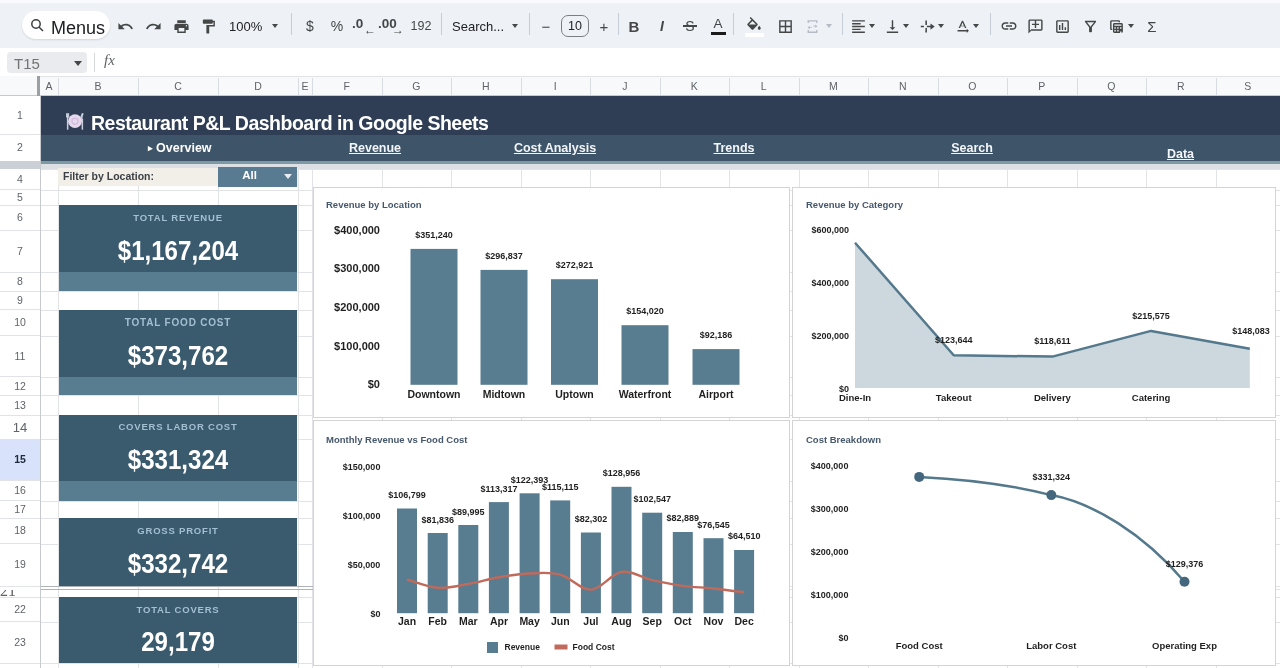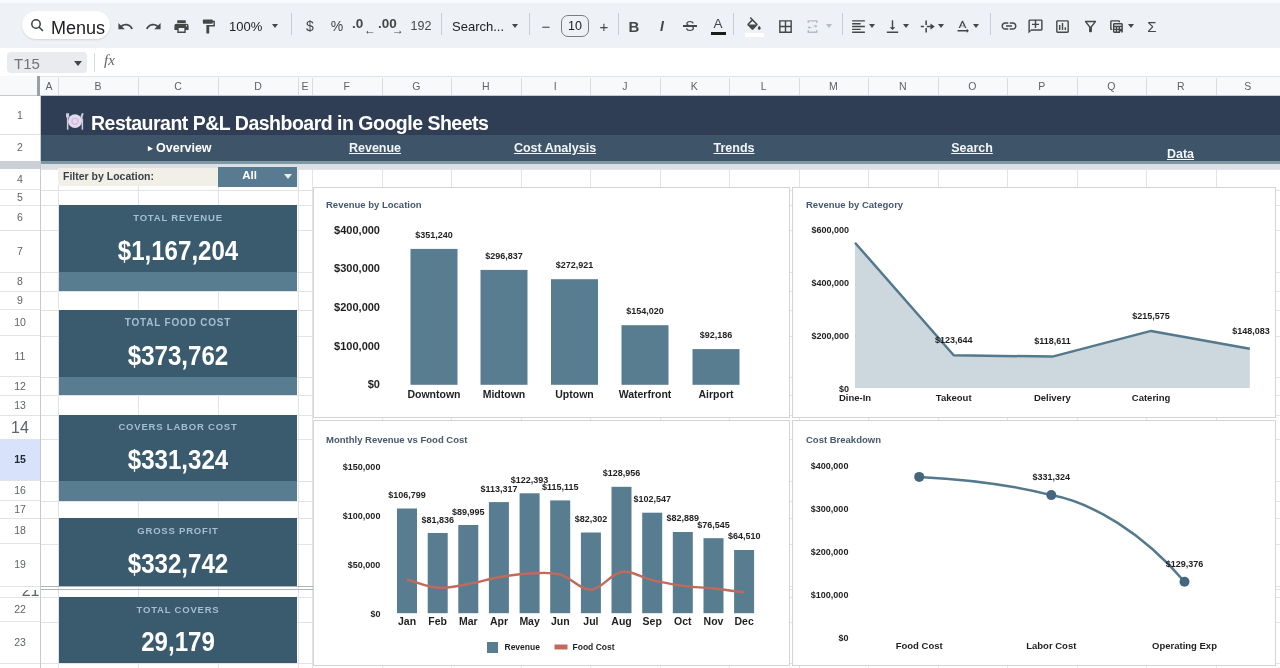--- a/index.html
+++ b/index.html
@@ -356,32 +356,32 @@
 <div class="abs" style="left:20px;top:293.85px;transform:translateX(-50%);font-size:10.5px;color:#5f6368;line-height:13px;">9</div>
 <div class="abs" style="left:0;top:335.2px;width:39.5px;height:1px;background:#e2e3e6;"></div>
 <div class="abs" style="left:20px;top:316.2px;transform:translateX(-50%);font-size:10.5px;color:#5f6368;line-height:13px;">10</div>
 <div class="abs" style="left:0;top:376.4px;width:39.5px;height:1px;background:#e2e3e6;"></div>
 <div class="abs" style="left:20px;top:349.79999999999995px;transform:translateX(-50%);font-size:10.5px;color:#5f6368;line-height:13px;">11</div>
 <div class="abs" style="left:0;top:394.6px;width:39.5px;height:1px;background:#e2e3e6;"></div>
 <div class="abs" style="left:20px;top:379.5px;transform:translateX(-50%);font-size:10.5px;color:#5f6368;line-height:13px;">12</div>
 <div class="abs" style="left:0;top:414.8px;width:39.5px;height:1px;background:#e2e3e6;"></div>
 <div class="abs" style="left:20px;top:398.70000000000005px;transform:translateX(-50%);font-size:10.5px;color:#5f6368;line-height:13px;">13</div>
 <div class="abs" style="left:0;top:438.5px;width:39.5px;height:1px;background:#e2e3e6;"></div>
-<div class="abs" style="left:20px;top:420.65px;transform:translateX(-50%);font-size:16px;color:#5f6368;line-height:13px;">14</div>
+<div class="abs" style="left:20px;top:420.65px;transform:translateX(-50%);font-size:13px;color:#5f6368;line-height:13px;">14</div>
 <div class="abs" style="left:0;top:439px;width:39.5px;height:41.69999999999999px;background:#d8e2fb;"></div>
 <div class="abs" style="left:0;top:480.2px;width:39.5px;height:1px;background:#e2e3e6;"></div>
 <div class="abs" style="left:20px;top:453.35px;transform:translateX(-50%);font-size:10.5px;font-weight:bold;color:#202a3a;line-height:13px;">15</div>
 <div class="abs" style="left:0;top:500.2px;width:39.5px;height:1px;background:#e2e3e6;"></div>
 <div class="abs" style="left:20px;top:484.2px;transform:translateX(-50%);font-size:10.5px;color:#5f6368;line-height:13px;">16</div>
 <div class="abs" style="left:0;top:517.6px;width:39.5px;height:1px;background:#e2e3e6;"></div>
 <div class="abs" style="left:20px;top:502.9px;transform:translateX(-50%);font-size:10.5px;color:#5f6368;line-height:13px;">17</div>
 <div class="abs" style="left:0;top:543.3px;width:39.5px;height:1px;background:#e2e3e6;"></div>
 <div class="abs" style="left:20px;top:524.45px;transform:translateX(-50%);font-size:10.5px;color:#5f6368;line-height:13px;">18</div>
 <div class="abs" style="left:0;top:585.5px;width:39.5px;height:1px;background:#e2e3e6;"></div>
 <div class="abs" style="left:20px;top:558.4px;transform:translateX(-50%);font-size:10.5px;color:#5f6368;line-height:13px;">19</div>
 <div class="abs" style="left:0;top:596.7px;width:39.5px;height:1px;background:#e2e3e6;"></div>
 <div class="abs" style="left:0;top:589.5px;width:39.5px;height:7.2000000000000455px;overflow:hidden;">
-    <div style="margin-top:-5.5px;text-align:right;font-size:16px;color:#5f6368;line-height:13px;">21</div>
+    <div style="margin-top:-5.5px;text-align:left;font-size:16px;color:#5f6368;line-height:13px;font-family:Liberation Serif, serif;">21</div>
   </div>
 <div class="abs" style="left:0;top:621.3px;width:39.5px;height:1px;background:#e2e3e6;"></div>
 <div class="abs" style="left:20px;top:603.0px;transform:translateX(-50%);font-size:10.5px;color:#5f6368;line-height:13px;">22</div>
 <div class="abs" style="left:0;top:662.5px;width:39.5px;height:1px;background:#e2e3e6;"></div>
 <div class="abs" style="left:20px;top:635.9px;transform:translateX(-50%);font-size:10.5px;color:#5f6368;line-height:13px;">23</div>
 <div class="abs" style="left:0;top:161px;width:40px;height:8px;background:#cbd0d7;"></div>
 </body></html>

